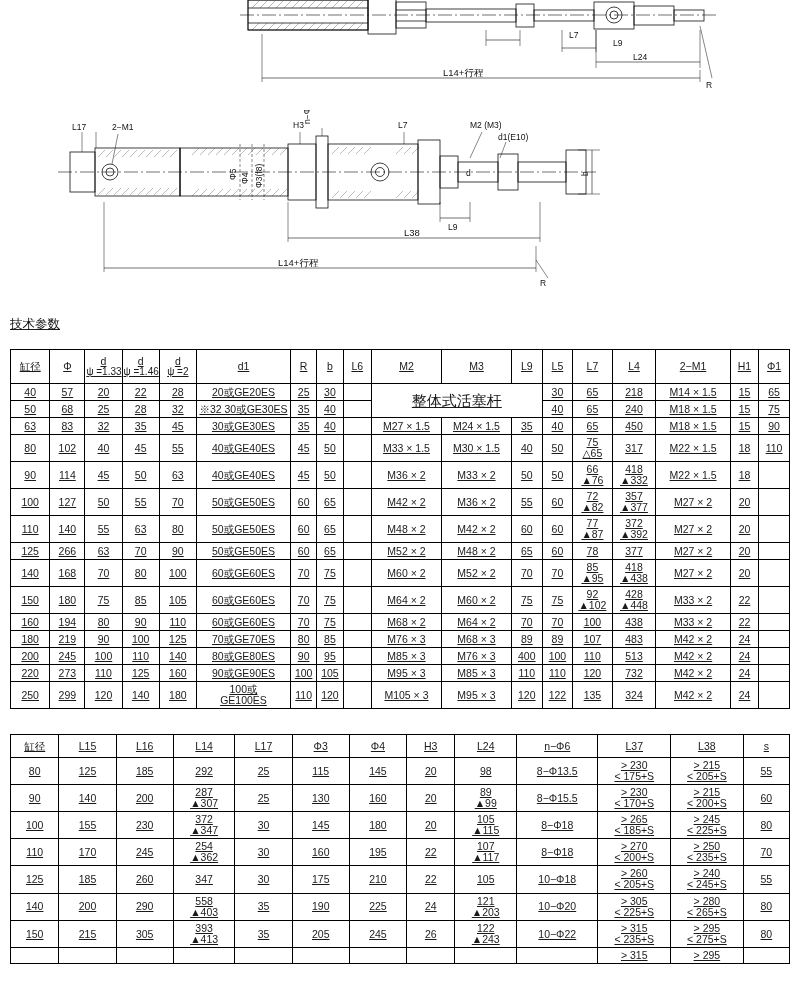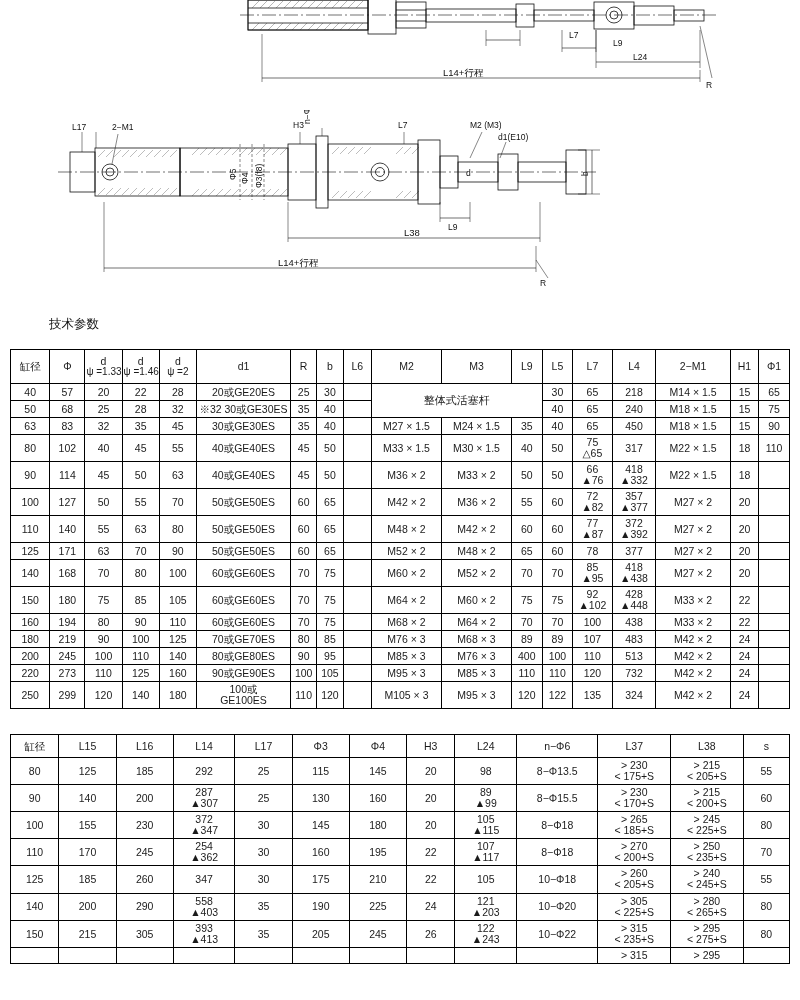--- a/index.html
+++ b/index.html
@@ -3,33 +3,32 @@
 <meta charset="utf-8">
 <style>
   * { box-sizing: border-box; }
   html, body {
     margin: 0; padding: 0;
     width: 800px;
     background: #ffffff;
     font-family: "Liberation Sans", sans-serif;
     color: #1a1a1a;
   }
-  .page { position: relative; width: 708px; }
+  .page { position: relative; width: 708px; text-decoration: underline; }
 
   
   .drawings { position: relative; width: 800px; }
   .dwg { position: relative; width: 800px; }
   .dwg svg { display: block; }
 
   
   .section-caption {
     font-size: 12.5px;
     padding: 6px 10px 8px 10px;
     color: #111;
-    margin-left: 39px;
   }
 
   
   .tbl-wrap { padding: 8px 10px; }
   table.spec {
     border-collapse: collapse;
     width: 780px;
     table-layout: fixed;
     font-size: 10.5px;
     line-height: 1.15;
@@ -45,21 +44,21 @@
   }
   table.spec thead td {
     font-size: 10.5px;
     padding: 5px 1px;
   }
   table.spec .hd { font-size: 10.5px; }
   .sub { font-size: 10px; display: block; line-height: 1.05; }
   .two-line { line-height: 1.05; }
   .two-line span { display: block; }
   .spacer { height: 9px; }
-  .wide-merge { font-size: 11px; }
+  .wide-merge { font-size: 15px; }
 </style>
 </head>
 <body>
 
 <div class="page">
 
   <div class="drawings">
 
     <div class="dwg">
       <svg width="800" height="110" viewBox="0 0 800 110">
@@ -499,21 +498,21 @@
             <td class="two-line">
               <span>372</span>
               <span>▲392</span>
             </td>
             <td>M27 × 2</td>
             <td>20</td>
             <td></td>
           </tr>
           <tr>
             <td>125</td>
-            <td>171</td>
+            <td>266</td>
             <td>63</td>
             <td>70</td>
             <td>90</td>
             <td>50或GE50ES</td>
             <td>60</td>
             <td>65</td>
             <td></td>
             <td>M52 × 2</td>
             <td>M48 × 2</td>
             <td>65</td>

